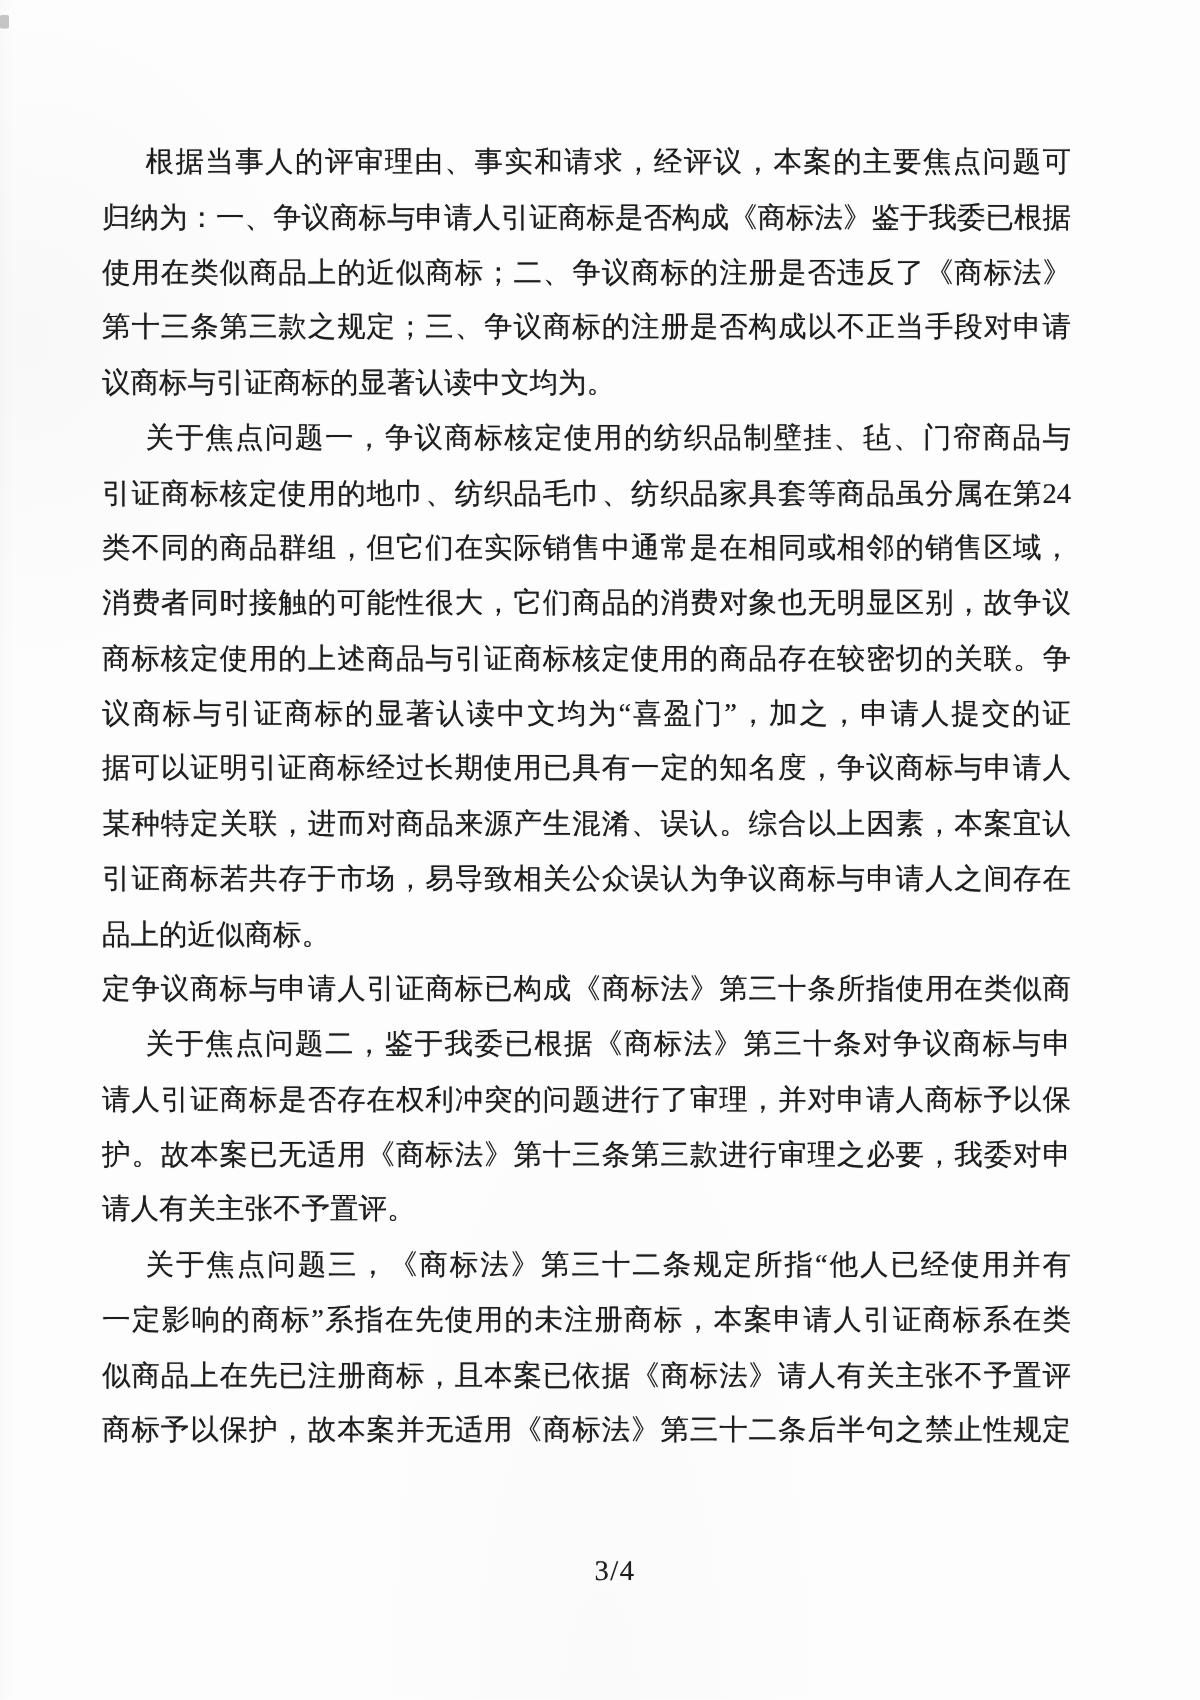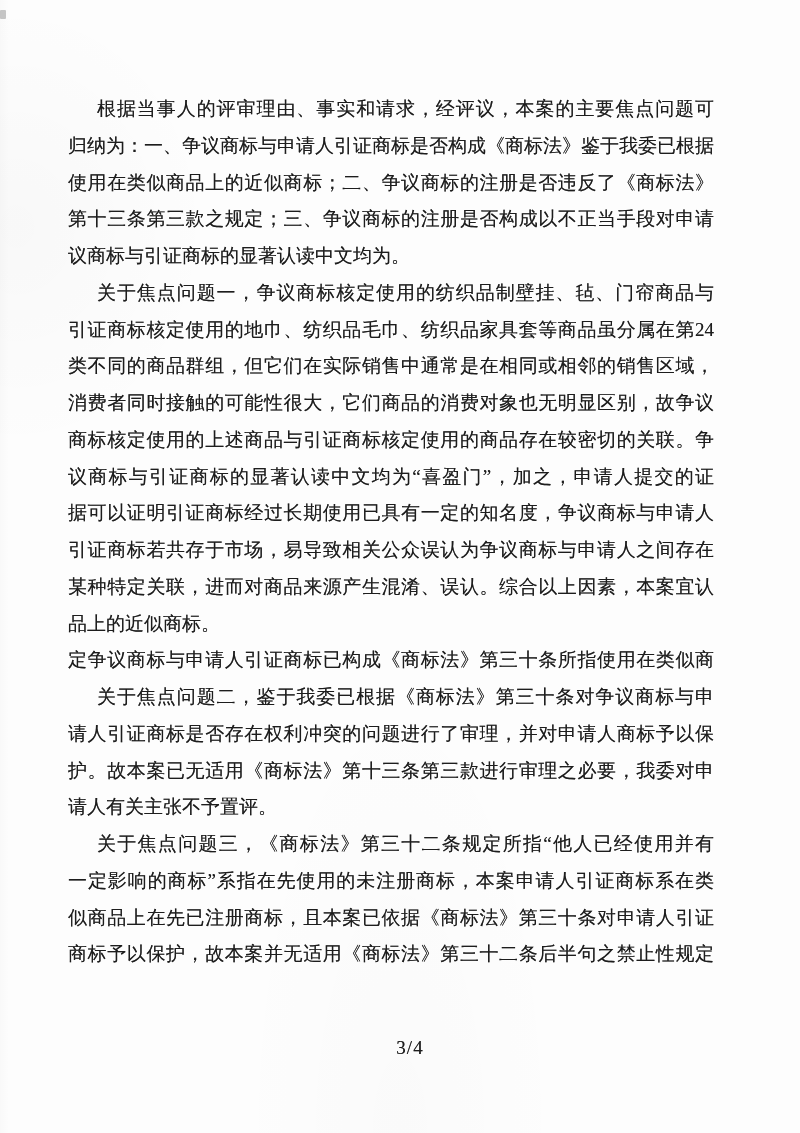--- a/index.html
+++ b/index.html
@@ -77,32 +77,32 @@
         <div class="line short" style="color: rgb(29, 29, 29);">议商标与引证商标的显著认读中文均为。</div>
       </div>
       <div class="para">
         <div class="line" style="color: rgb(29, 29, 29);">关于焦点问题一，争议商标核定使用的纺织品制壁挂、毡、门帘商品与</div>
         <div class="line" style="color: rgb(29, 29, 29);">引证商标核定使用的地巾、纺织品毛巾、纺织品家具套等商品虽分属在第24</div>
         <div class="line" style="color: rgb(29, 29, 29);">类不同的商品群组，但它们在实际销售中通常是在相同或相邻的销售区域，</div>
         <div class="line" style="color: rgb(29, 29, 29);">消费者同时接触的可能性很大，它们商品的消费对象也无明显区别，故争议</div>
         <div class="line" style="color: rgb(29, 29, 29);">商标核定使用的上述商品与引证商标核定使用的商品存在较密切的关联。争</div>
         <div class="line" style="color: rgb(29, 29, 29);">议商标与引证商标的显著认读中文均为“喜盈门”，加之，申请人提交的证</div>
         <div class="line" style="color: rgb(29, 29, 29);">据可以证明引证商标经过长期使用已具有一定的知名度，争议商标与申请人</div>
+        <div class="line" style="color: rgb(29, 29, 29);">某种特定关联，进而对商品来源产生混淆、误认。综合以上因素，本案宜认</div>
         <div class="line" style="color: rgb(29, 29, 29);">引证商标若共存于市场，易导致相关公众误认为争议商标与申请人之间存在</div>
-        <div class="line" style="color: rgb(29, 29, 29);">某种特定关联，进而对商品来源产生混淆、误认。综合以上因素，本案宜认</div>
         <div class="line short" style="color: rgb(29, 29, 29);">品上的近似商标。</div>
         <div class="line" style="color: rgb(29, 29, 29);">定争议商标与申请人引证商标已构成《商标法》第三十条所指使用在类似商</div>
       </div>
       <div class="para">
         <div class="line" style="color: rgb(29, 29, 29);">关于焦点问题二，鉴于我委已根据《商标法》第三十条对争议商标与申</div>
         <div class="line" style="color: rgb(29, 29, 29);">请人引证商标是否存在权利冲突的问题进行了审理，并对申请人商标予以保</div>
         <div class="line" style="color: rgb(29, 29, 29);">护。故本案已无适用《商标法》第十三条第三款进行审理之必要，我委对申</div>
         <div class="line short" style="color: rgb(29, 29, 29);">请人有关主张不予置评。</div>
       </div>
       <div class="para">
         <div class="line" style="color: rgb(29, 29, 29);">关于焦点问题三，《商标法》第三十二条规定所指“他人已经使用并有</div>
         <div class="line" style="color: rgb(29, 29, 29);">一定影响的商标”系指在先使用的未注册商标，本案申请人引证商标系在类</div>
-        <div class="line" style="color: rgb(29, 29, 29);">似商品上在先已注册商标，且本案已依据《商标法》第三十条对申请人引证</div>
+        <div class="line" style="color: rgb(29, 29, 29);">似商品上在先已注册商标，且本案已依据《商标法》请人有关主张不予置评</div>
         <div class="line" style="color: rgb(29, 29, 29);">商标予以保护，故本案并无适用《商标法》第三十二条后半句之禁止性规定</div>
       </div>
     </div>
   <div class="page-footer">3/4</div>
 </div>
 
 </body></html>

